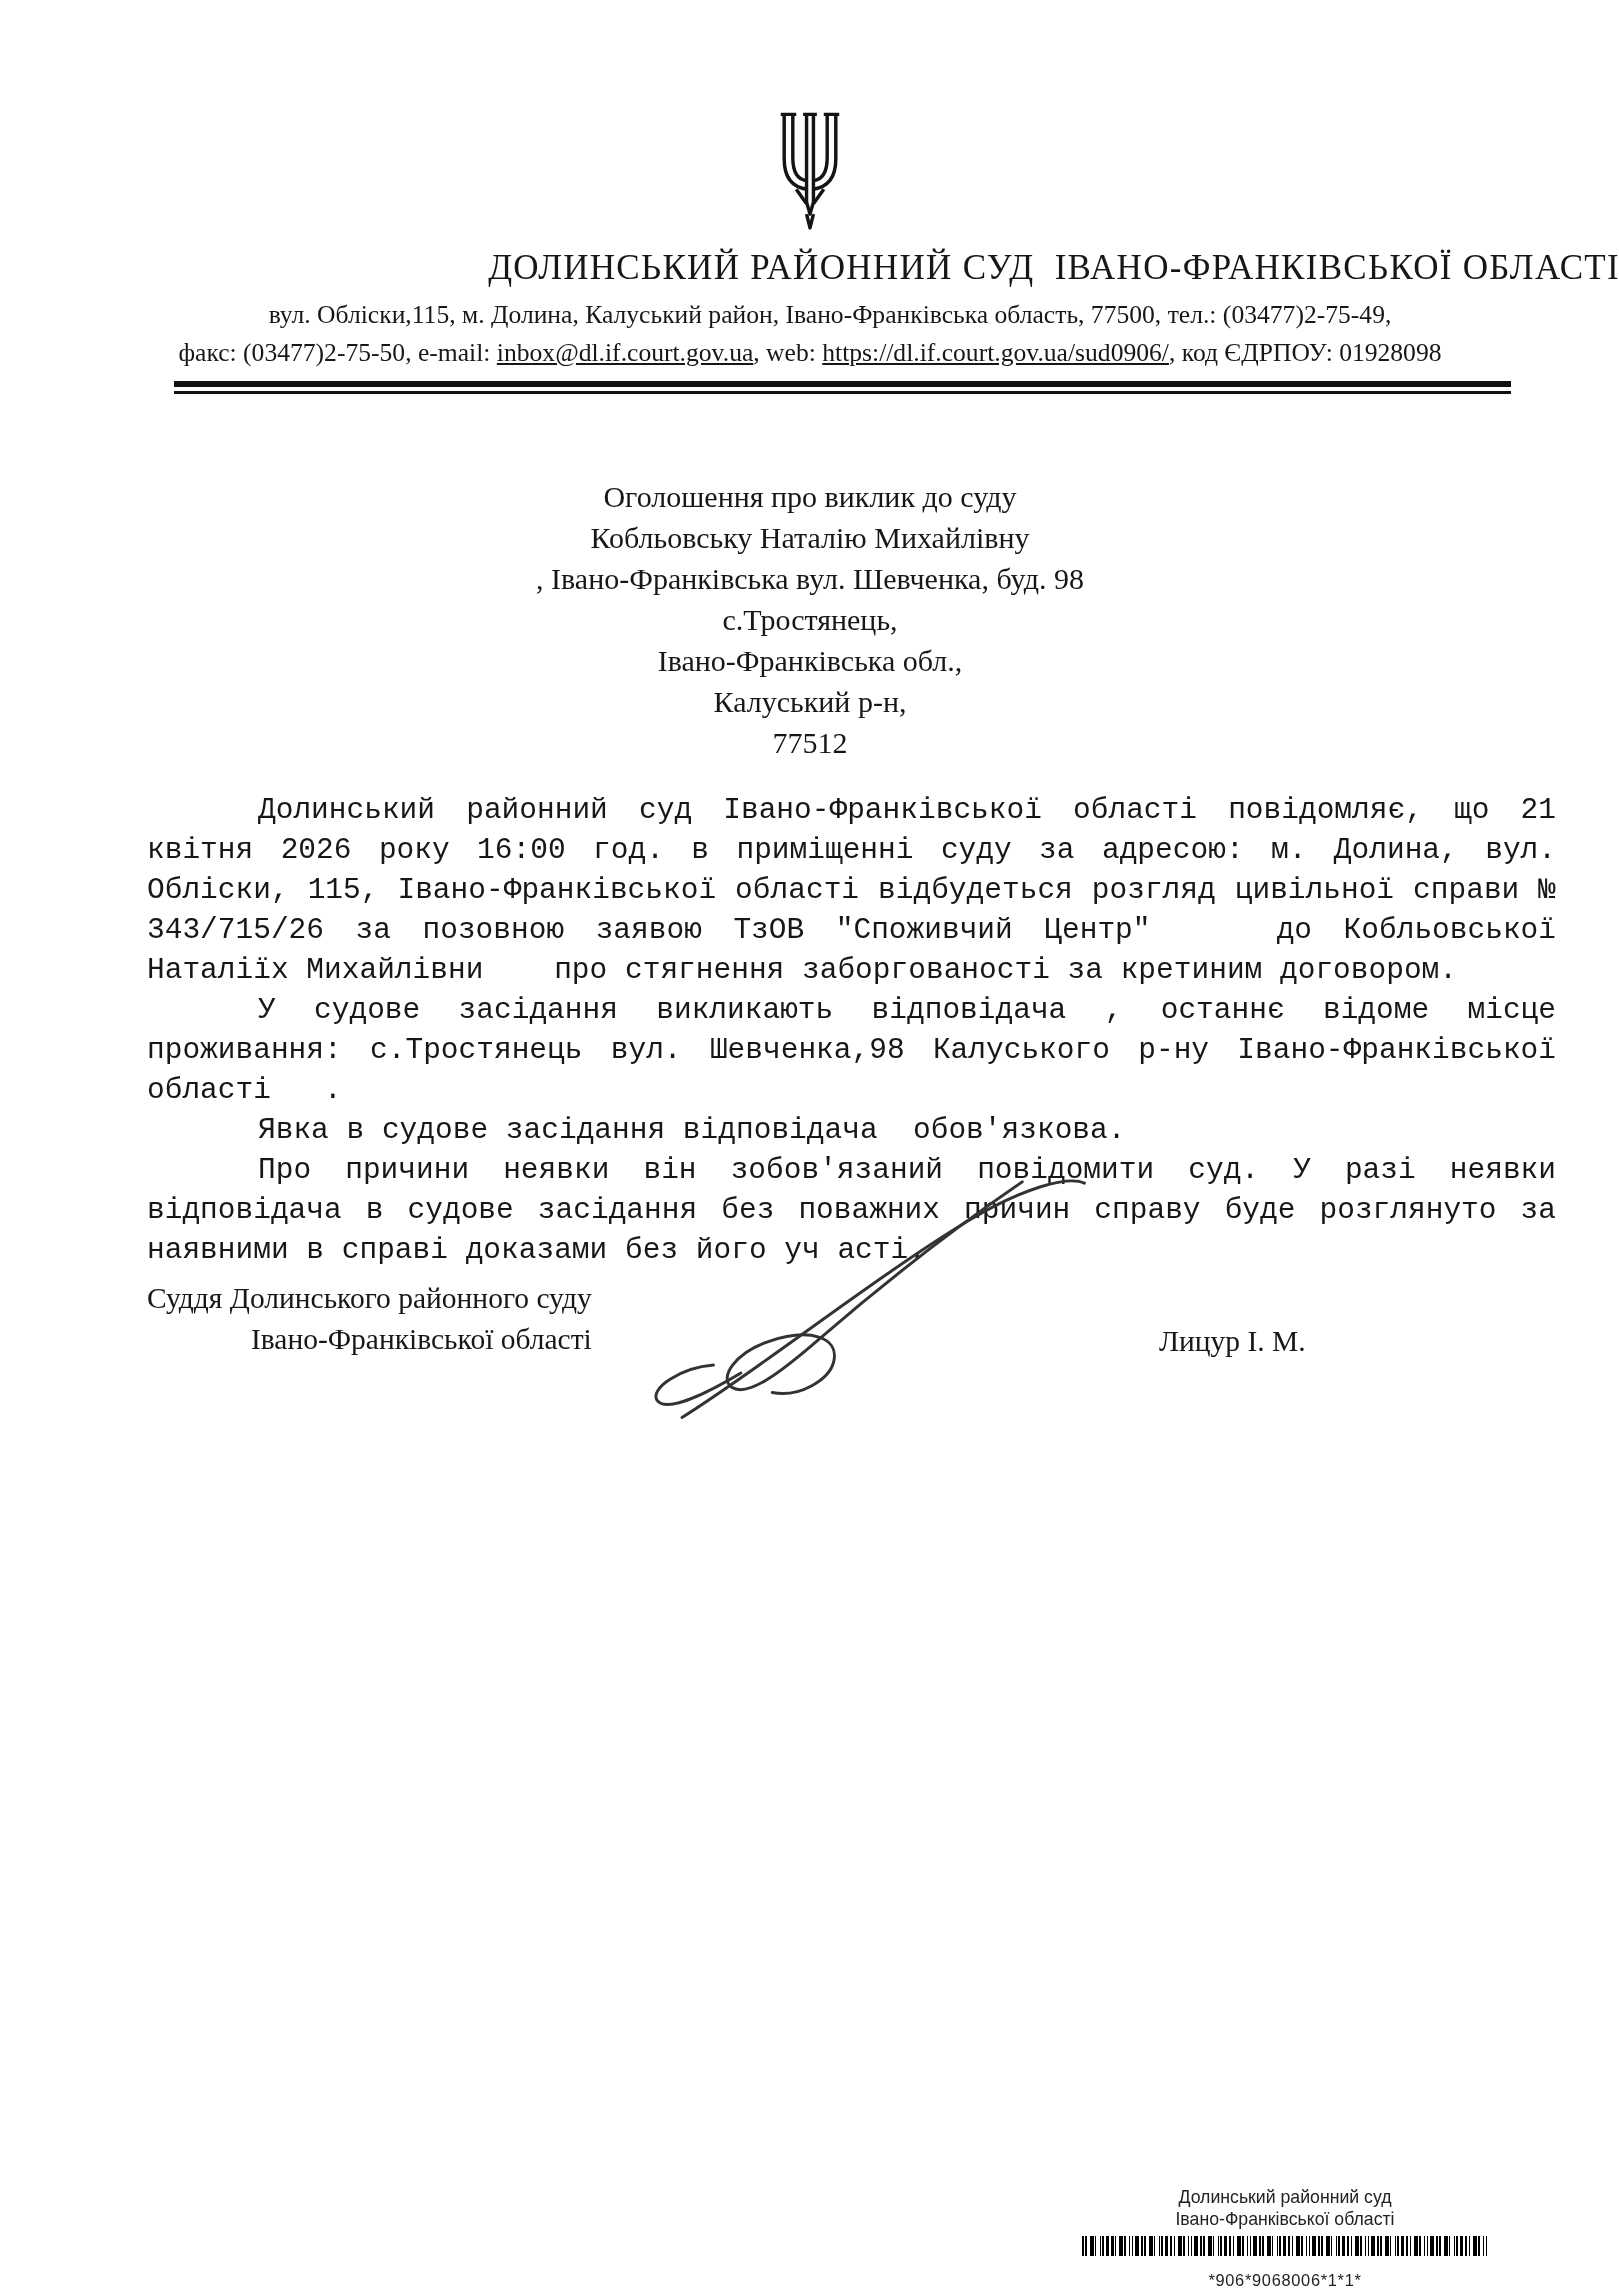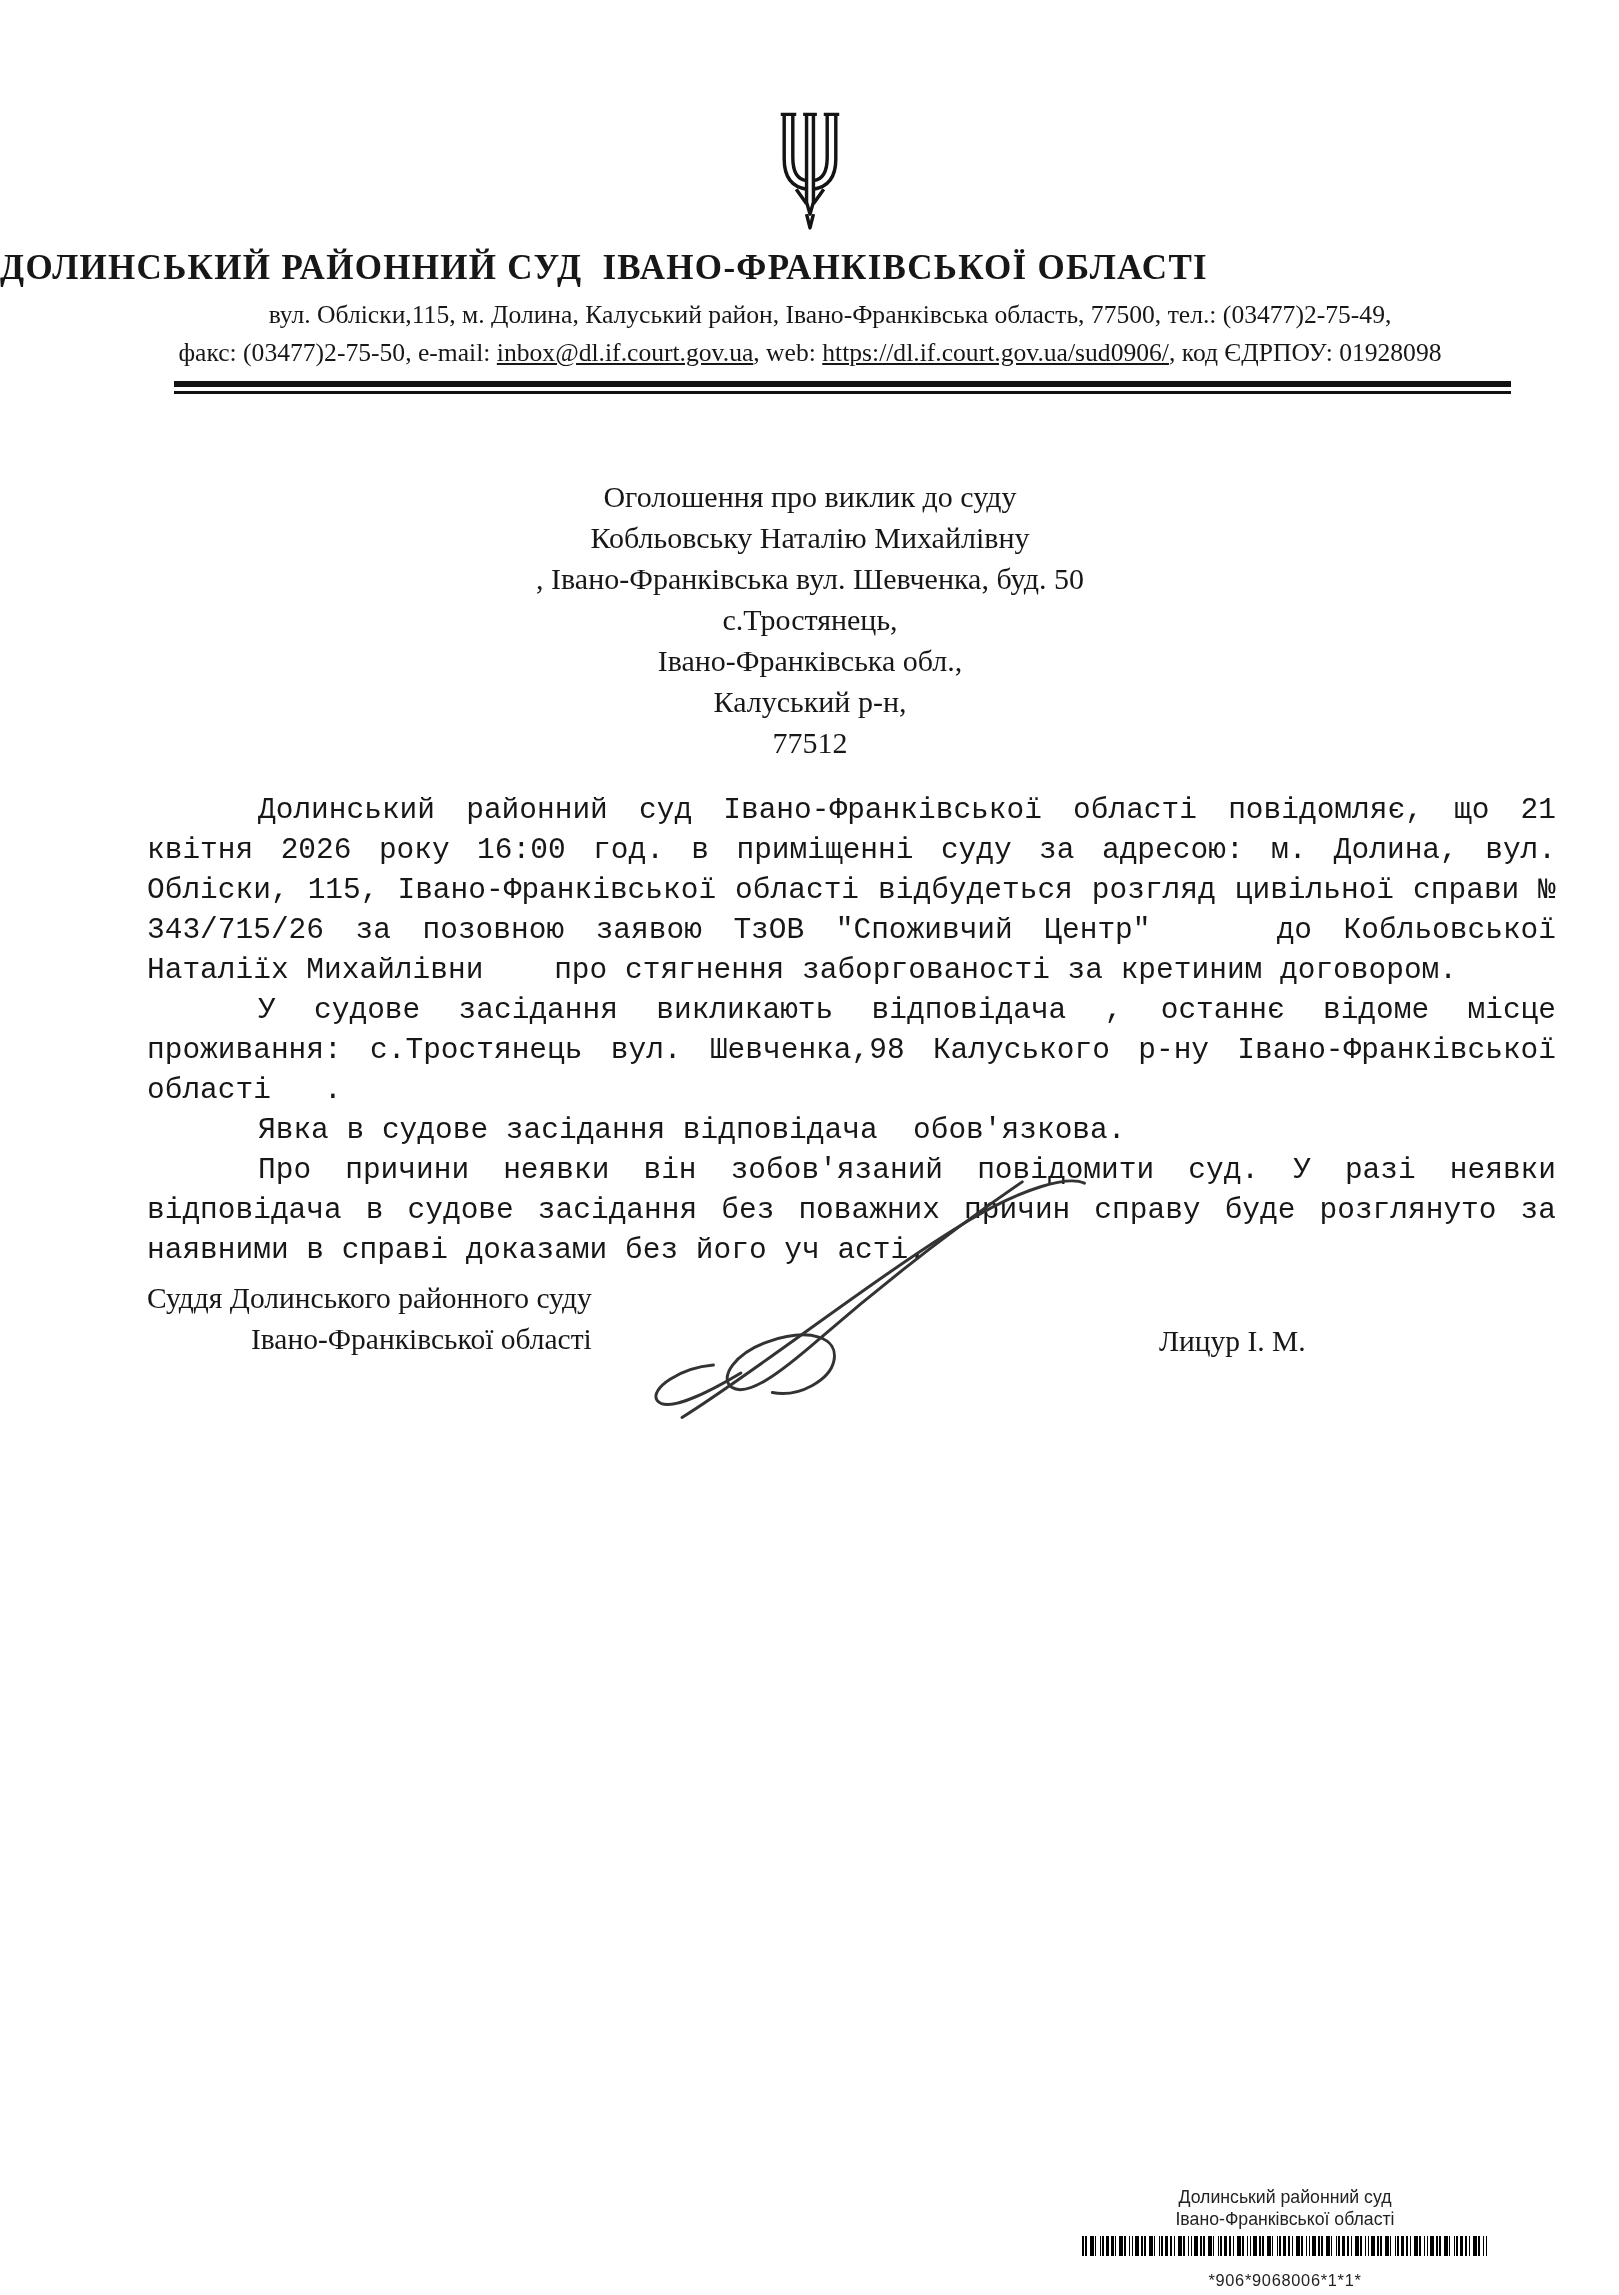--- a/index.html
+++ b/index.html
@@ -12,22 +12,22 @@
     color:#171717;
     overflow:hidden;
   }
   .emblem {
     position:absolute; top:105px; left:0; width:100%;
     display:flex; justify-content:center;
   }
   .emblem svg { width:86px; height:134px; }
   .court-name {
     position:absolute; top:248px; left:0; width:100%;
-    text-align:left;
-    font-size:35px; font-weight:bold;
+    text-align:right;
+    font-size:35px; font-weight:normal;
     letter-spacing:1.3px;
     white-space:pre-wrap;
   }
   .contact-line1 {
     position:absolute; top:300px; left:0; width:100%;
     text-align:center; font-size:25.6px;padding-left:40px;
   }
   .contact-line2 {
     position:absolute; top:338px; left:0; width:100%;
     text-align:center; font-size:25.6px;
@@ -108,21 +108,21 @@
   <div class="contact-line2"><span>факс: (03477)2-75-50, e-mail: </span><span class="u">inbox@dl.if.court.gov.ua</span><span>, web: </span><span class="u">https://dl.if.court.gov.ua/sud0906/</span><span>, код ЄДРПОУ:  01928098</span></div>
 
   <div class="rule">
     <div class="rule-thick"></div>
     <div class="rule-thin"></div>
   </div>
 
   <div class="recipient">
     <div>Оголошення про виклик до суду</div>
     <div>Кобльовську Наталію Михайлівну</div>
-    <div>, Івано-Франківська вул. Шевченка, буд. 50</div>
+    <div>, Івано-Франківська вул. Шевченка, буд. 98</div>
     <div>с.Тростянець,</div>
     <div>Івано-Франківська обл.,</div>
     <div>Калуський р-н,</div>
     <div>77512</div>
   </div>
 
   <div class="body-text">
     <p>Долинський районний суд Івано-Франківської області повідомляє, що 21 квітня 2026 року 16:00 год. в приміщенні суду за адресою: м. Долина, вул. Обліски, 115, Івано-Франківської області відбудеться розгляд цивільної справи № 343/715/26 за позовною заявою ТзОВ "Споживчий Центр"&nbsp;&nbsp;&nbsp; до Кобльовської Наталіїх Михайлівни &nbsp;&nbsp;&nbsp;про стягнення заборгованості за кретиним договором.</p>
     <p>У судове засідання викликають відповідача , останнє відоме місце проживання: с.Тростянець вул. Шевченка,98 Калуського р-ну Івано-Франківської області&nbsp;&nbsp; .</p>
     <p>Явка в судове засідання відповідача&nbsp; обов'язкова.</p>

